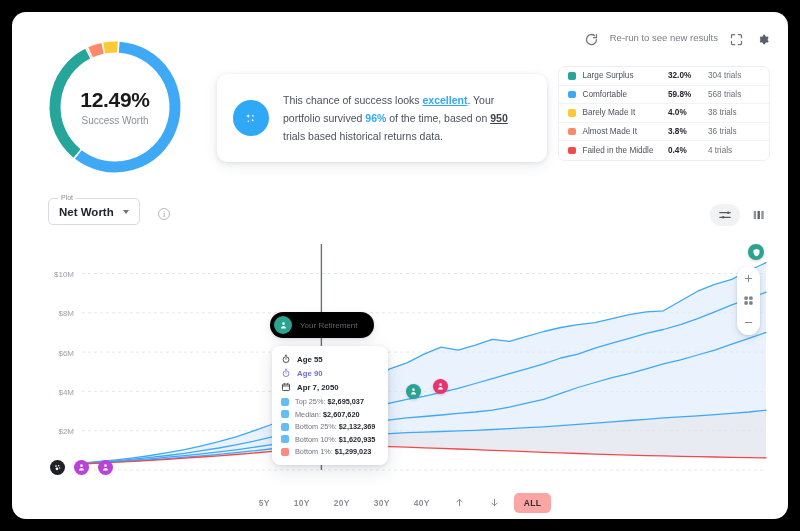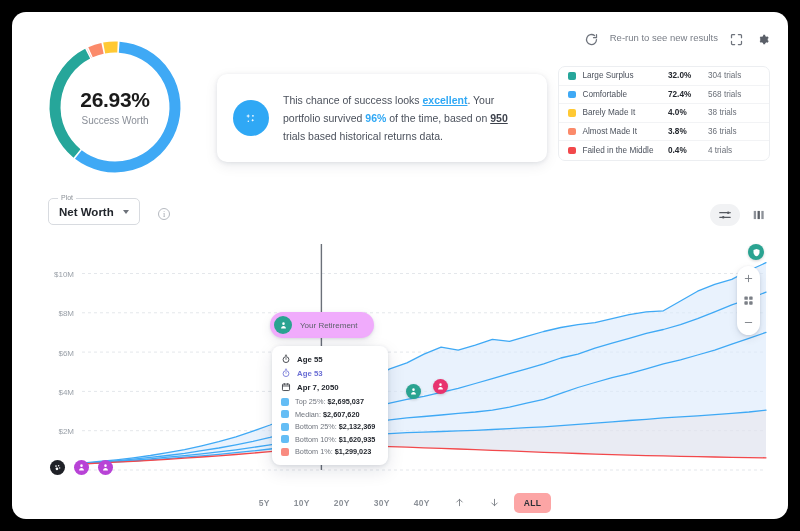--- a/index.html
+++ b/index.html
@@ -113,21 +113,21 @@
   }
   .tool-plain { display: flex; align-items: center; justify-content: center; cursor: pointer; }
 
   
   .chart-area { position: relative; height: 248px; margin: 0 18px; }
   .chart-svg { position: absolute; left: 0; top: 0; }
 
   
   .retire-pill {
     position: absolute; left: 240px; top: 74px;
-    background: #f0abfc; border-radius: 16px;
+    background: #000000; border-radius: 16px;
     box-shadow: 0 1px 3px rgba(20,30,60,0.11), 0 4px 12px rgba(20,30,60,0.08);
     height: 26px; padding: 0 16px 0 4px;
     display: flex; align-items: center; gap: 8px;
   }
   .retire-dot {
     width: 18px; height: 18px; border-radius: 50%; background: #2aa391;
     display: flex; align-items: center; justify-content: center;
   }
   .retire-text { font-size: 8px; color: #5c616a; }
 
@@ -203,21 +203,21 @@
       <svg width="150" height="150" viewBox="0 0 150 150">
         <g id="donut-segments">
             <path d="M 79.18538842464753 15.146156984410545 A 60 60 0 1 1 38.32495117081851 122.48621687792314" stroke="#3fa9f5" stroke-width="11" fill="none" stroke-linecap="butt"></path>
             <path d="M 37.013357228736865 121.44367525259432 A 60 60 0 0 1 47.64866265819 21.596775887456857" stroke="#26a69a" stroke-width="11" fill="none" stroke-linecap="butt"></path>
             <path d="M 49.150432063589975 20.853902841470443 A 60 60 0 0 1 48.99932862256878 20.92629948003532" stroke="#f2484b" stroke-width="11" fill="none" stroke-linecap="butt"></path>
             <path d="M 50.51929222364444 20.22140064980956 A 60 60 0 0 1 62.52529855093441 16.311143955971666" stroke="#fb8a6a" stroke-width="11" fill="none" stroke-linecap="butt"></path>
             <path d="M 64.16885128496642 15.985711751196838 A 60 60 0 0 1 77.51253922375203 15.052630194068506" stroke="#ffc934" stroke-width="11" fill="none" stroke-linecap="butt"></path>
           </g>
       </svg>
       <div class="donut-center">
-        <div class="donut-pct">26.93%</div>
+        <div class="donut-pct">12.49%</div>
         <div class="donut-label">Success Worth</div>
       </div>
     </div>
 
     <div class="msg-card">
       <div class="msg-icon">
         <svg width="18" height="18" viewBox="0 0 24 24" fill="#ffffff">
           <path d="M8.2 6.6l.75 2.05 2.05.75-2.05.75-.75 2.05-.75-2.05-2.05-.75 2.05-.75z"></path>
           <circle cx="14.6" cy="9.1" r="1.15"></circle>
           <path d="M14.2 13.4l1.6 1.6-1.6 1.6-1.6-1.6z" opacity="0.95"></path>
@@ -255,21 +255,21 @@
       <div id="legend-rows">
           <div class="legend-row">
             <span class="legend-swatch" style="background:#26a69a"></span>
             <span class="legend-name">Large Surplus</span>
             <span class="legend-pct">32.0%</span>
             <span class="legend-trials">304 trials</span>
           </div>
           <div class="legend-row">
             <span class="legend-swatch" style="background:#3fa9f5"></span>
             <span class="legend-name">Comfortable</span>
-            <span class="legend-pct">72.4%</span>
+            <span class="legend-pct">59.8%</span>
             <span class="legend-trials">568 trials</span>
           </div>
           <div class="legend-row">
             <span class="legend-swatch" style="background:#ffc934"></span>
             <span class="legend-name">Barely Made It</span>
             <span class="legend-pct">4.0%</span>
             <span class="legend-trials">38 trials</span>
           </div>
           <div class="legend-row">
             <span class="legend-swatch" style="background:#fb8a6a"></span>
@@ -371,21 +371,21 @@
             <path d="M12 10v3.5"></path>
         </svg>
         <span class="tt-head-text">Age 55</span>
       </div>
       <div class="tt-head">
         <svg width="10" height="10" viewBox="0 0 24 24" fill="none" stroke="#6b6fd4" stroke-width="2">
           <circle cx="12" cy="13.5" r="7"></circle>
             <path d="M9.5 3h5"></path>
             <path d="M12 10v3.5"></path>
         </svg>
-        <span class="tt-head-text alt">Age 53</span>
+        <span class="tt-head-text alt">Age 90</span>
       </div>
       <div class="tt-head">
         <svg width="10" height="10" viewBox="0 0 24 24" fill="none" stroke="#2b2f36" stroke-width="2">
           <rect x="3.5" y="5" width="17" height="15.5" rx="2"></rect>
             <path d="M3.5 9.5h17"></path>
             <path d="M8 3v3.5"></path>
             <path d="M16 3v3.5"></path>
         </svg>
         <span class="tt-head-text">Apr 7, 2050</span>
       </div>

